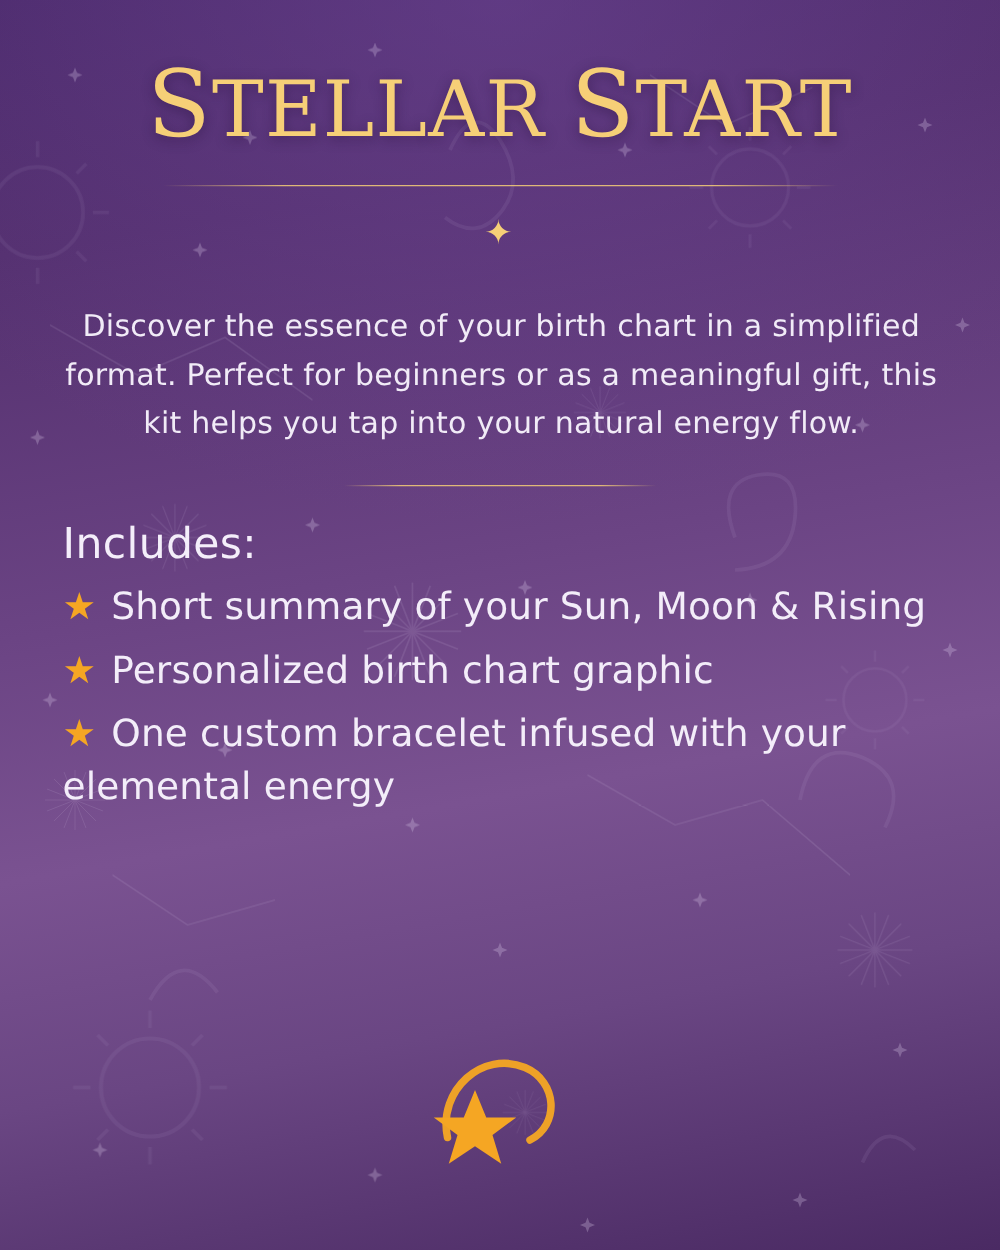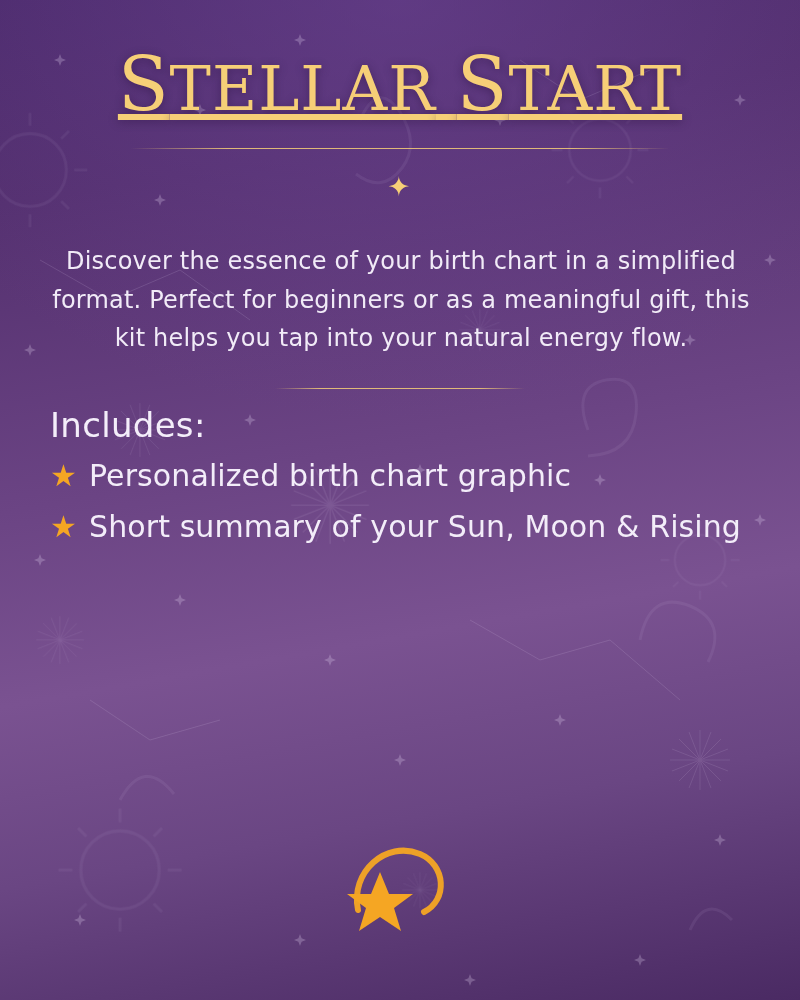--- a/index.html
+++ b/index.html
@@ -45,21 +45,20 @@
 
   .title {
     font-family: "DejaVu Serif", serif;
     color: #f6cf77;
     font-size: 62px;
     line-height: 1.05;
     letter-spacing: 1px;
     margin: 8px 0 0 0;
     font-weight: 400;
     text-shadow: 0 2px 10px rgba(40, 15, 60, 0.45);
-    text-decoration: underline;
   }
   .title .cap {
     font-size: 74px;
   }
 
   .rule {
     width: 540px;
     height: 1px;
     margin: 24px auto 0 auto;
     background: linear-gradient(90deg, rgba(246,207,119,0) 0%, rgba(246,207,119,0.85) 18%, rgba(246,207,119,0.85) 82%, rgba(246,207,119,0) 100%);
@@ -91,21 +90,21 @@
   .desc {
     margin: 40px auto 0 auto;
     width: 730px;
     font-size: 24px;
     line-height: 1.62;
     color: #f1ebf7;
     letter-spacing: 0.2px;
   }
 
   .includes-block {
-    margin-top: 16px;
+    margin-top: 26px;
     text-align: left;
     padding-left: 14px;
   }
 
   .includes-title {
     font-size: 34px;
     color: #f4eefa;
     letter-spacing: 0.3px;
     margin-bottom: 10px;
   }
@@ -328,27 +327,30 @@
     </div>
 
     <p class="desc">Discover the essence of your birth chart in a simplified format. Perfect for beginners or as a meaningful gift, this kit helps you tap into your natural energy flow.</p>
 
     <div class="rule short"></div>
 
     <div class="includes-block">
       <div class="includes-title">Includes:</div>
 
       <div class="bullet">
+        <span class="star">★</span><span>Short summary of your Sun, Moon &amp; Rising</span>
+      </div>
+
+      <div class="bullet">
         <span class="star">★</span><span>Personalized birth chart graphic</span>
       </div>
 
       <div class="bullet">
-        <span class="star">★</span><span>Short summary of your Sun, Moon &amp; Rising</span>
+        <span class="star">★</span><span>One custom bracelet infused with your elemental energy</span>
       </div>
-
     </div>
   </div>
 
   <div class="footer-emblem">
     <svg width="120" height="110" viewBox="0 0 120 110" xmlns="http://www.w3.org/2000/svg">
       <path d="M18,78 C10,40 46,8 80,22 C106,33 108,68 84,80" fill="none" stroke="#f5a623" stroke-width="6" stroke-linecap="round" opacity="0.95"></path>
       <path d="M40,40 L49,62 L73,62 L54,76 L61,99 L40,85 L19,99 L26,76 L7,62 L31,62 Z" fill="#f5a623"></path>
     </svg>
   </div>
 

